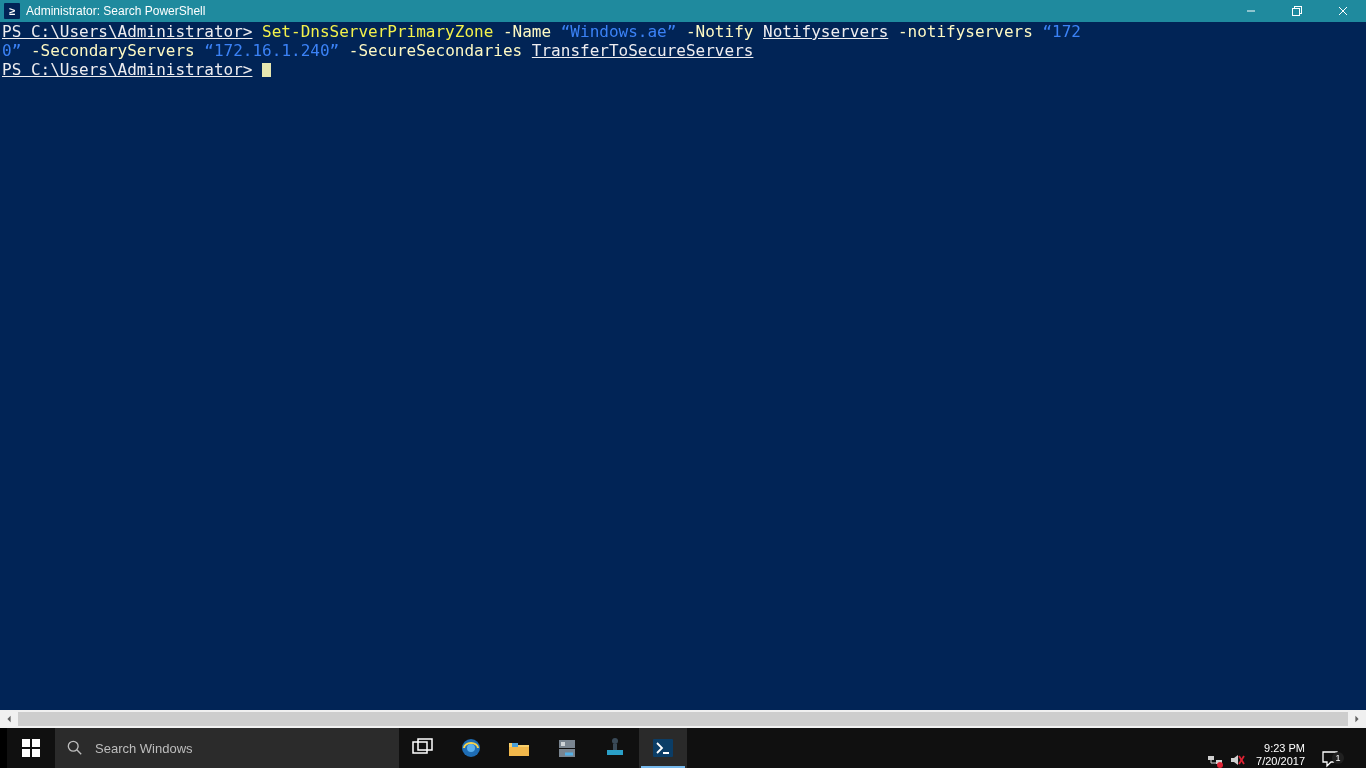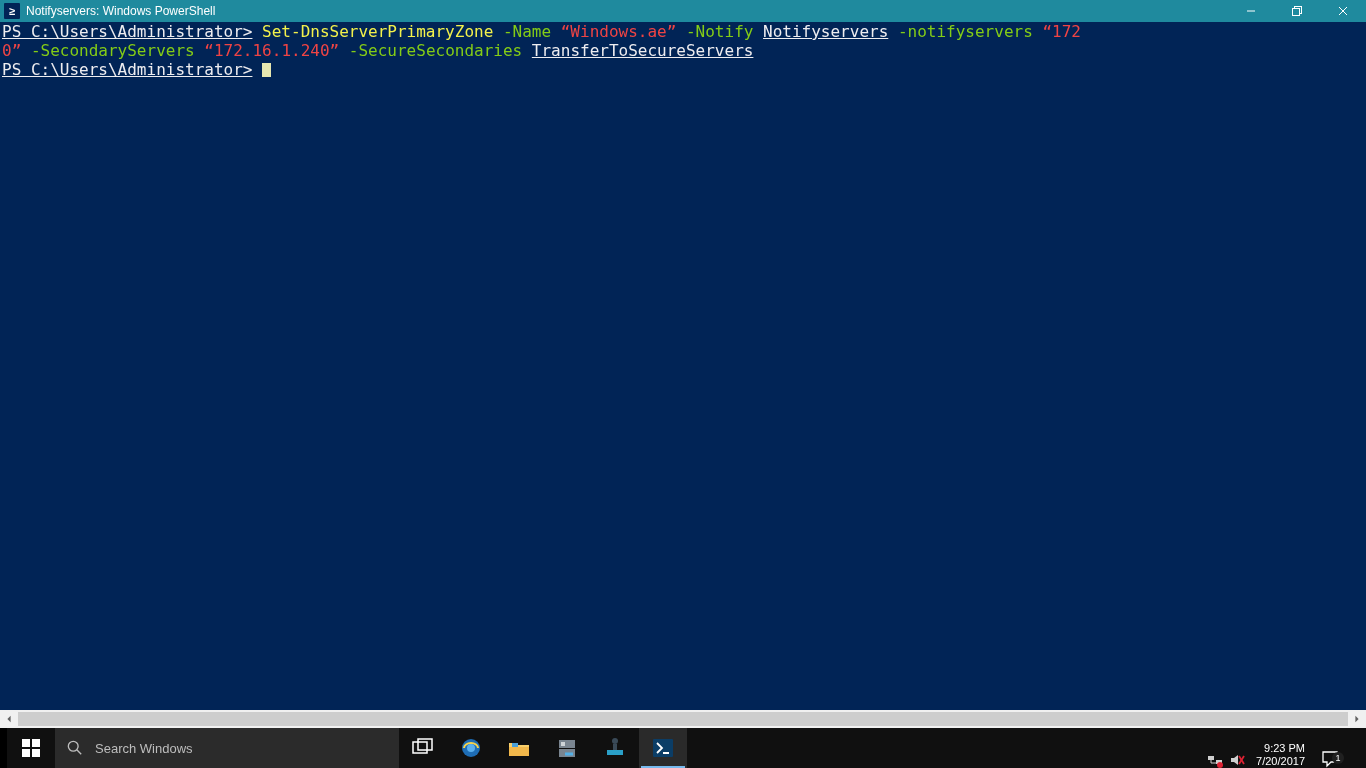--- a/index.html
+++ b/index.html
@@ -14,22 +14,22 @@
   .winbtn { width:46px; height:22px; display:flex; align-items:center; justify-content:center; color:#fff; }
   .winbtn svg { width:10px; height:10px; stroke:#fff; stroke-width:1; fill:none; }
   .terminal {
     position:absolute; left:0; top:22px; right:0; bottom:18px;
     font-family: Consolas, "Lucida Console", monospace;
     font-size:16px; line-height:19px; color:#eeedf0;
     white-space:pre; overflow:hidden; padding:0 2px;
   }
   .c-white  { color:#eeedf0;text-decoration:underline; }
   .c-yellow { color:#f3f14b;margin-top:28px; }
-  .c-gray   { color:#84cc16; }
-  .c-darkcyan { color:#ef4444; }
+  .c-gray   { color:#fef9c3; }
+  .c-darkcyan { color:#3b82f6; }
   .cursor { display:inline-block; width:9px; height:14px; background:#e6e7b0; vertical-align:baseline; position:relative; top:2px;}
   .hscroll { position:absolute; left:0; right:0; bottom:0; height:18px; background:#f0f0f0; display:flex; align-items:stretch;}
   .hscroll .arrow { width:18px; background:#f0f0f0; display:flex;align-items:center;justify-content:center;}
   .hscroll .arrow svg{width:8px;height:8px;fill:#606060;}
   .hscroll .track { flex:1; background:#f0f0f0; position:relative;}
   .hscroll .thumb { position:absolute; left:0; top:2px; bottom:2px; width:100%; background:#cdcdcd; }
   
   .taskbar { position:absolute; left:7px; bottom:0; width:1366px; height:40px; background:#101010; display:flex; align-items:stretch; color:#fff;}
   .start { width:48px; display:flex; align-items:center; justify-content:center;}
   .start svg { width:18px; height:18px; fill:#fff;}
@@ -49,21 +49,21 @@
   .badge{position:absolute;right:3px;bottom:4px;width:12px;height:12px;border-radius:50%;background:#202020;color:#fff;font-size:9px;line-height:12px;text-align:center;}
   .showdesk{width:6px;border-left:1px solid #3a3a3a;}
 </style>
 </head>
 <body>
 
 <div class="ps-window">
 
   <div class="titlebar">
     <div class="icon"></div>
-    <div class="title">Notifyservers: Windows PowerShell</div>
+    <div class="title">Administrator: Search PowerShell</div>
     <div class="spacer"></div>
     <div class="winbtn">
       <svg viewBox="0 0 10 10">
           <line x1="1" y1="5" x2="9" y2="5"></line>
         </svg>
     </div>
     <div class="winbtn">
       <svg viewBox="0 0 10 10">
           <rect x="2.5" y="0.5" width="7" height="7"></rect>
           <rect x="0.5" y="2.5" width="7" height="7" fill="#1f8a9e"></rect>

